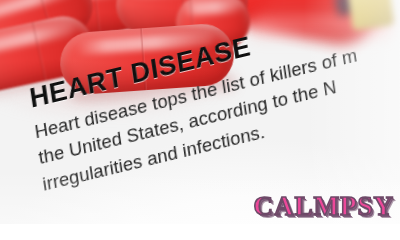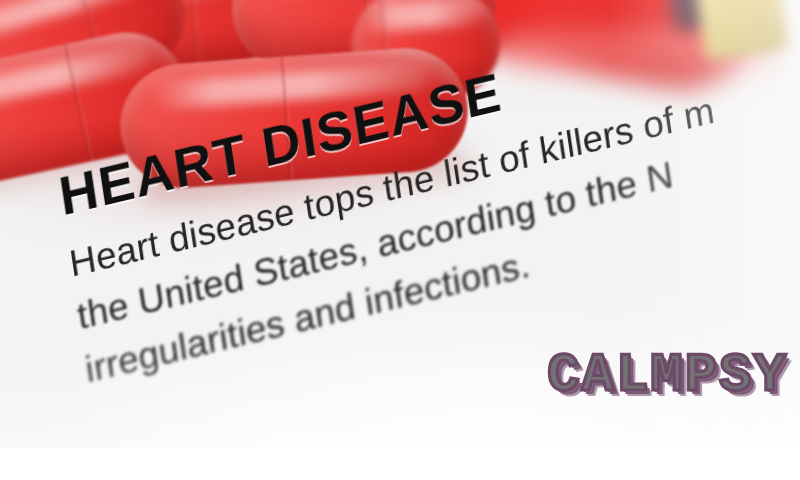--- a/index.html
+++ b/index.html
@@ -228,26 +228,26 @@
     left: 0; bottom: 0;
     width: 400px; height: 54px;
     background: linear-gradient(0deg, rgba(255,255,255,0.45), rgba(255,255,255,0));
     pointer-events: none;
   }
 
   
   .watermark {
     position: absolute;
     right: 6px;
-    bottom: 21px;
-    font-family: Liberation Mono, monospace;
+    bottom: 4px;
+    font-family: Liberation Serif, serif;
     font-weight: 700;
     font-size: 27px;
     letter-spacing: 1px;
-    color: #737373;
+    color: #ec4899;
     -webkit-text-stroke: 1.6px #6d4a68;
     text-shadow:
        1px 1px 0 #8b6a86,
        2px 2px 0 #7a5a77,
        3px 3px 0 rgba(109,74,104,.55);
     line-height: 1;
     user-select: none;
   }
 </style>
 </head>

